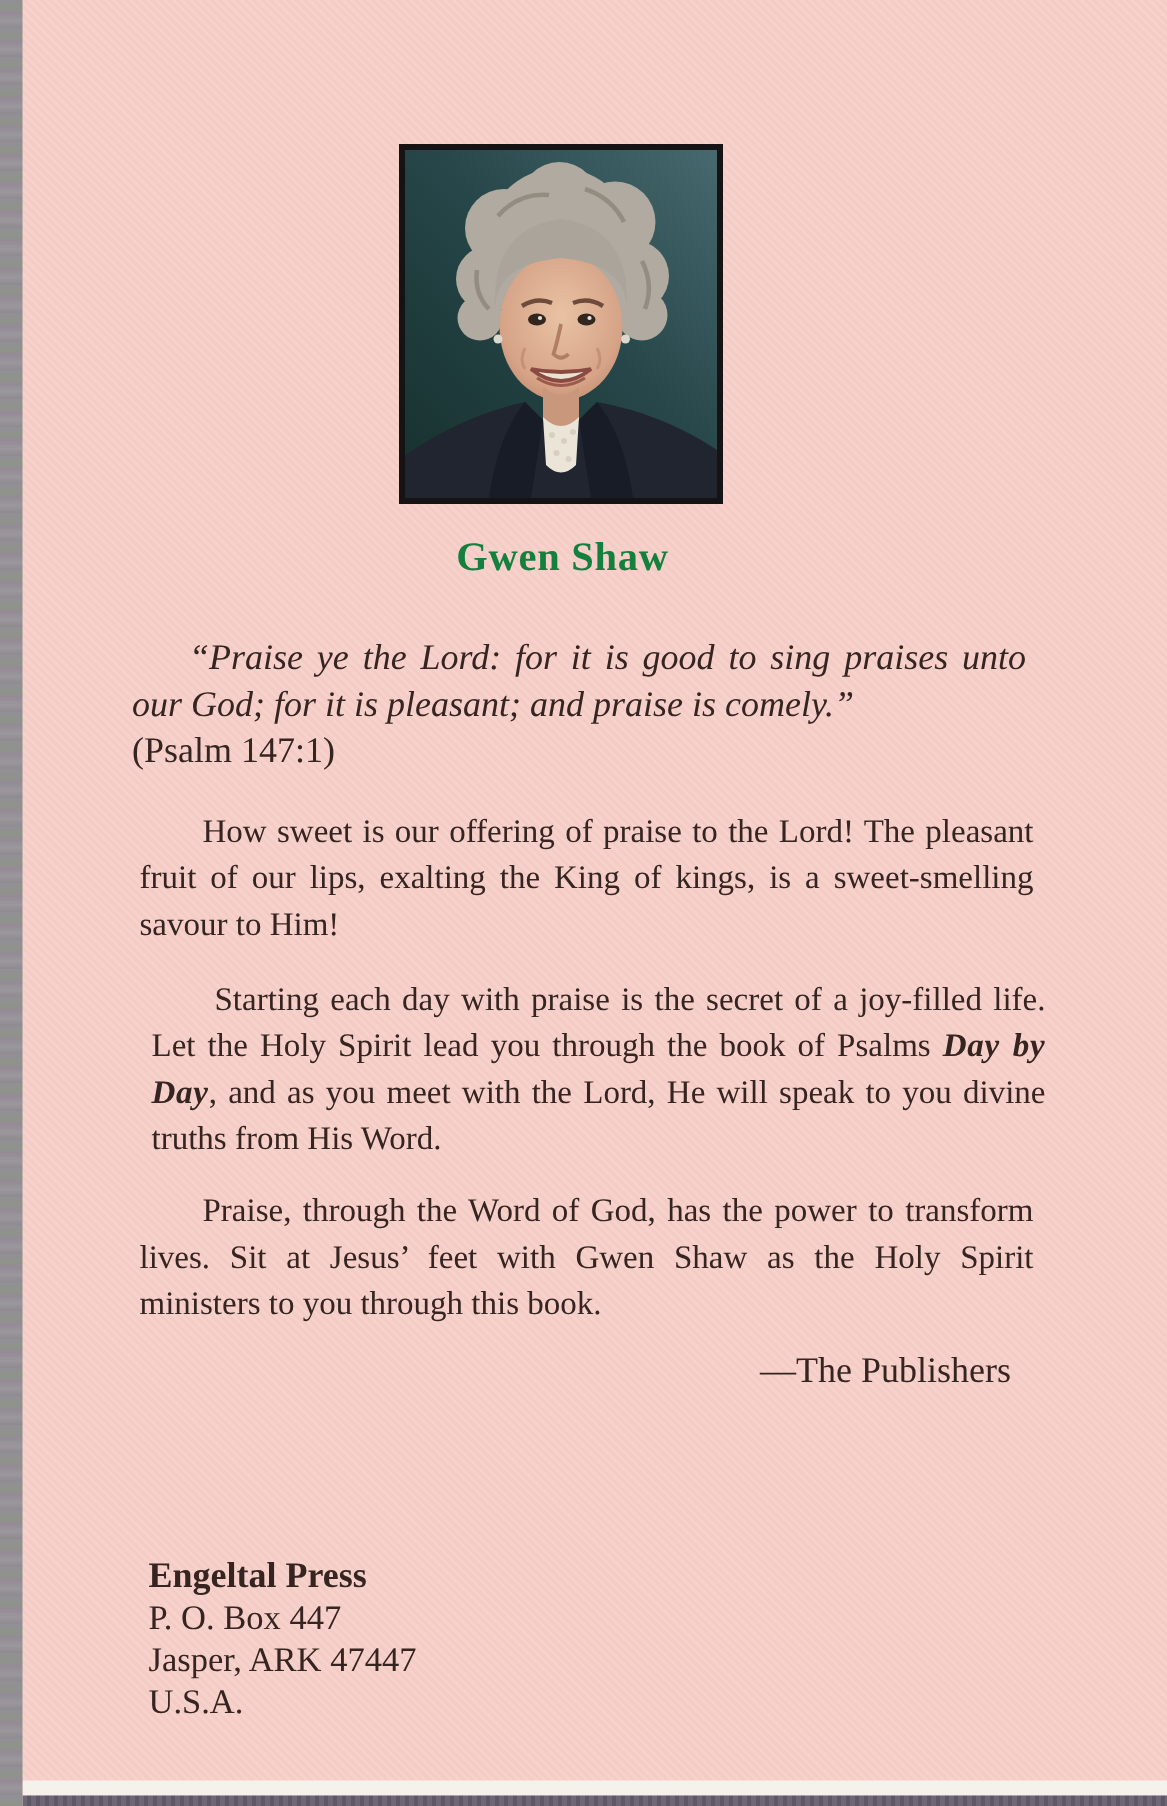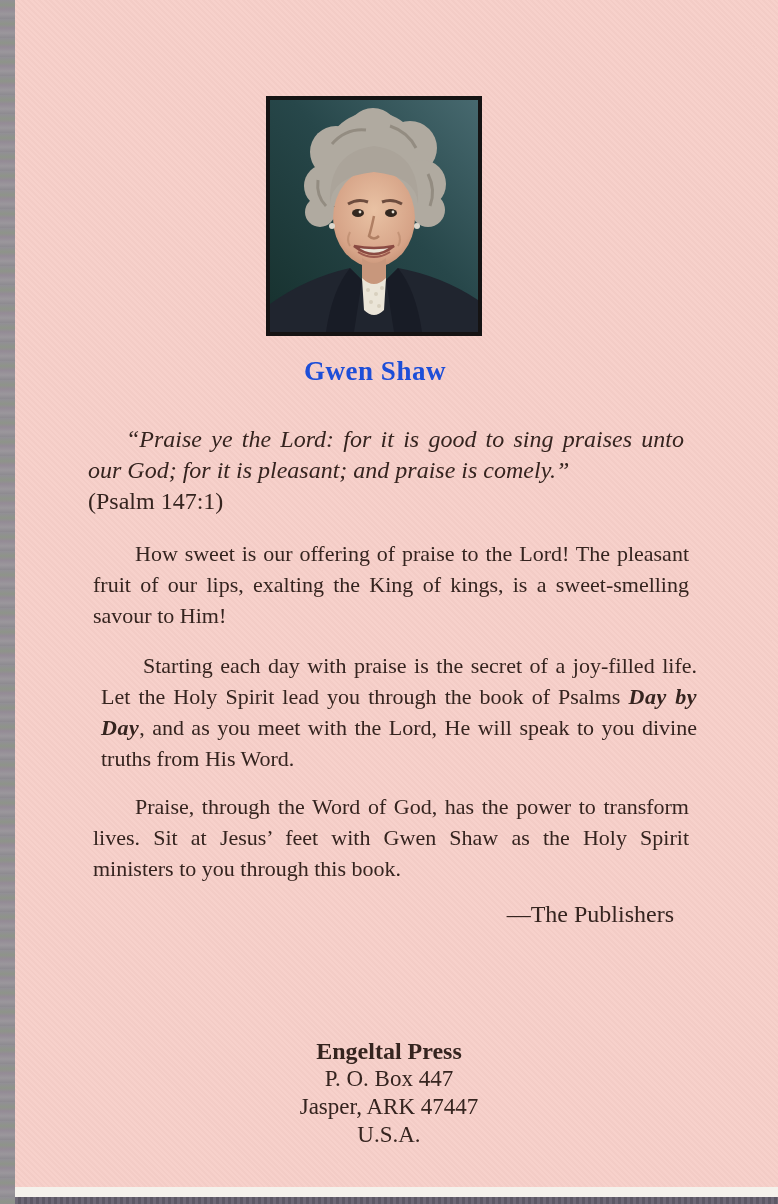--- a/index.html
+++ b/index.html
@@ -34,21 +34,21 @@
     pointer-events: none;
   }
   .photo-frame {
     position: absolute; left: 266px; top: 96px; width: 216px; height: 240px;
     border: 4px solid #151313; box-sizing: border-box; background: #24433f;
   }
   .photo-frame svg { display: block; width: 100%; height: 100%; }
   .heading {
     position: absolute; left: 95px; top: 356px; width: 560px; margin: 0;
     text-align: center; font-size: 27px; font-weight: 700; letter-spacing: 0.5px;
-    color: #1d4ed8;
+    color: #15803d;
   }
   .quote {
     position: absolute; left: 88px; top: 424px; width: 596px;
     font-style: italic; font-size: 24px; line-height: 31px; font-family: Liberation Serif, serif;
   }
   .quote-text { margin: 0; text-align: justify; text-indent: 38px; }
   .quote-ref { font-style: normal; text-align: left; font-size: 24px; line-height: 31px; }
   .body-par {
     position: absolute; left: 93px; width: 596px; margin: 0;
     font-size: 22px; line-height: 31px; text-align: justify; text-indent: 42px;
@@ -60,21 +60,21 @@
   .signature {
     position: absolute; left: 104px; top: 901px; width: 570px;
     text-align: right; font-size: 24px;
   }
   .credit {
     position: absolute; left: 88px; top: 986px; width: 604px;
     text-align: center; font-style: italic; font-size: 22px;
   }
   .publisher {
     position: absolute; left: 99px; top: 1037px; width: 580px;
-    text-align: center; font-size: 23px; line-height: 28px;
+    text-align: left; font-size: 23px; line-height: 28px;
   }
   .pub-name { font-weight: 700; font-size: 24px; }
 </style>
 </head>
 <body>
 
 <div class="scan">
   <div class="card-texture"></div>
 
   <div class="photo-frame">

